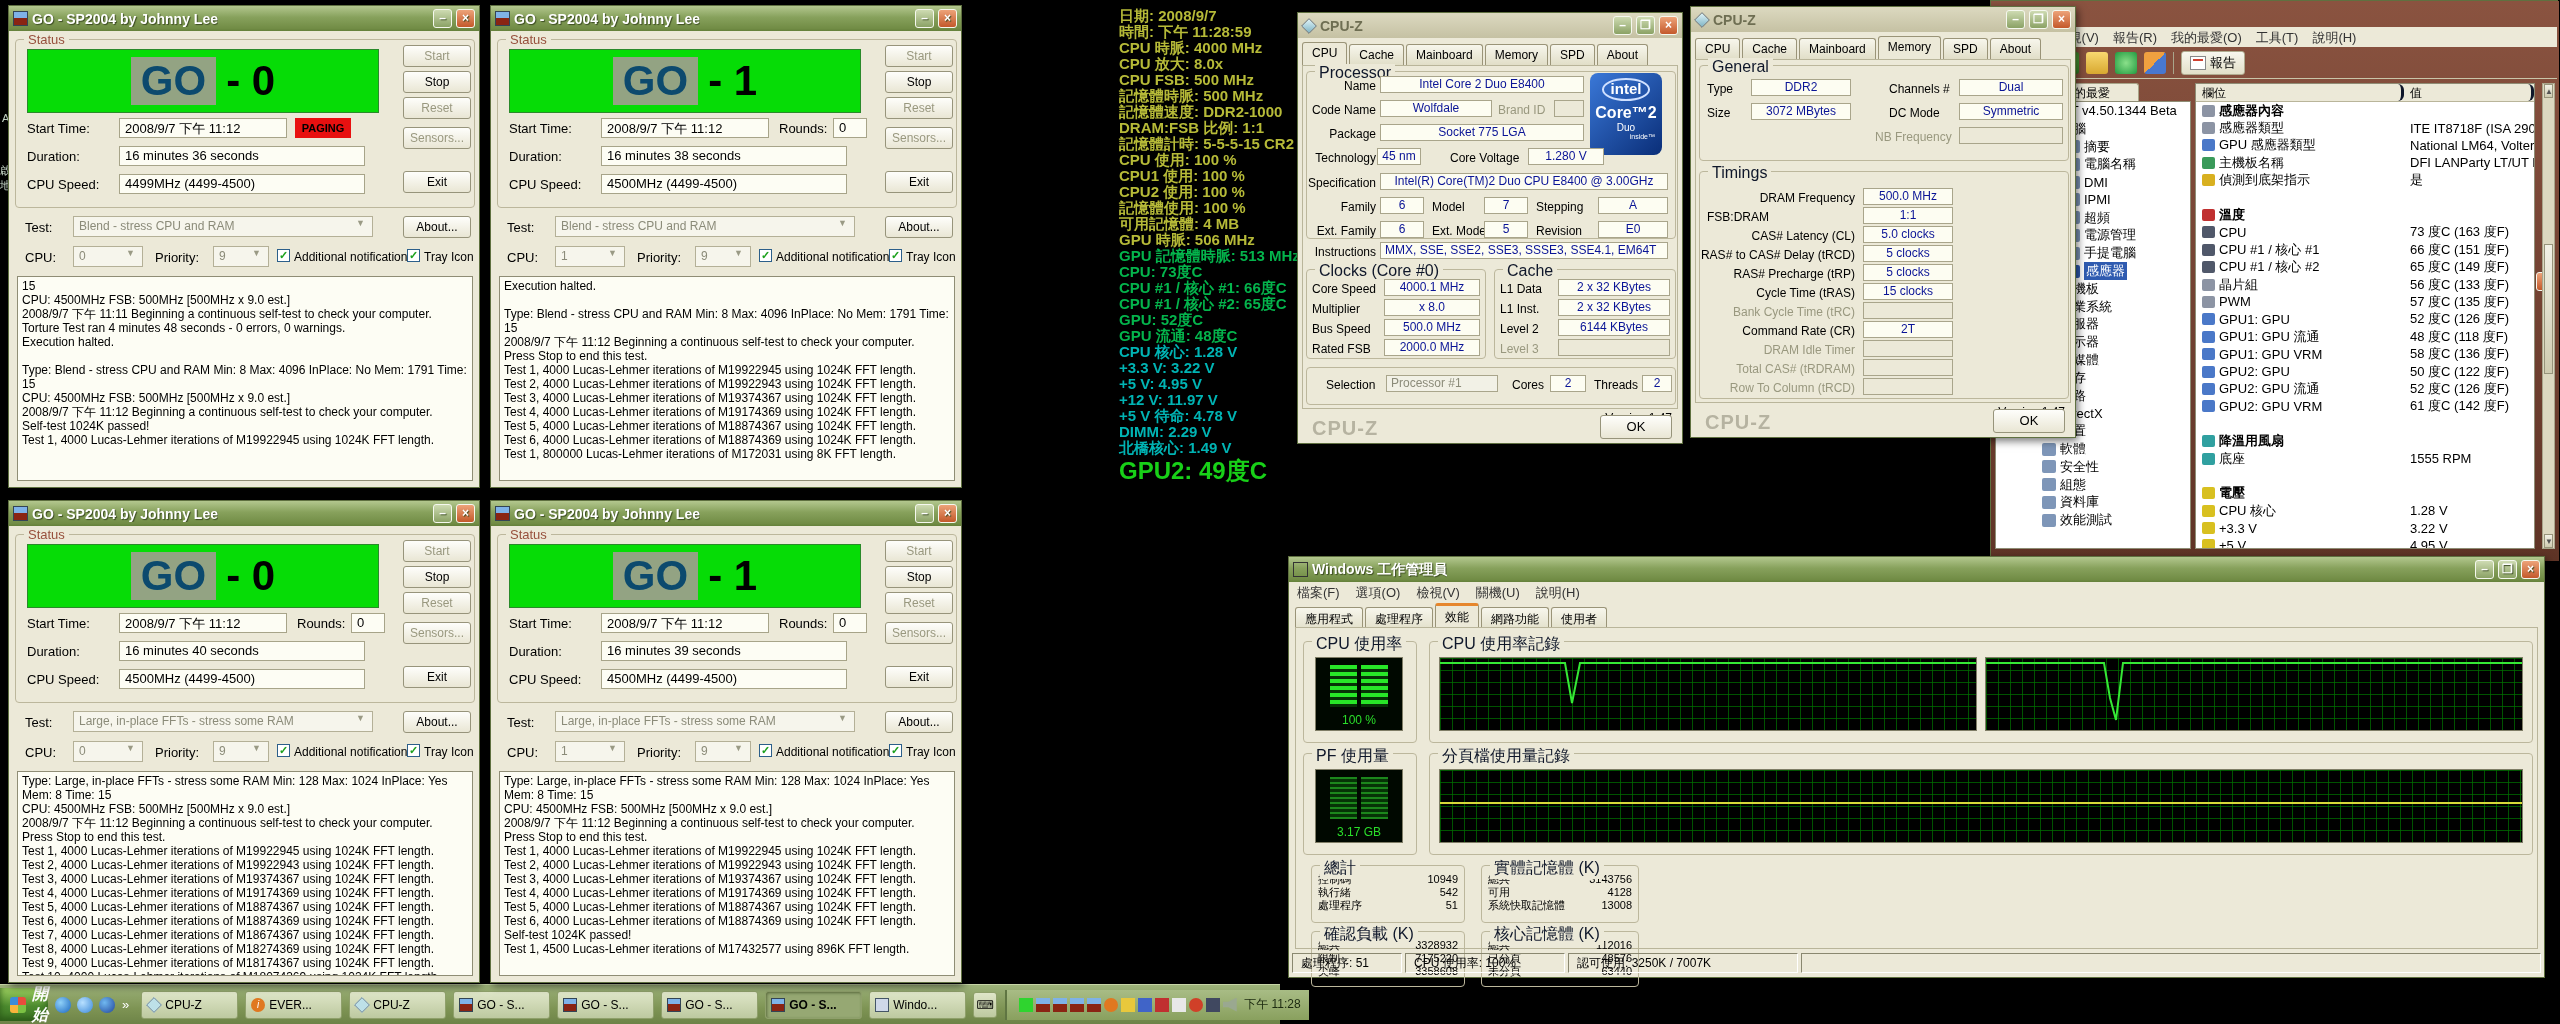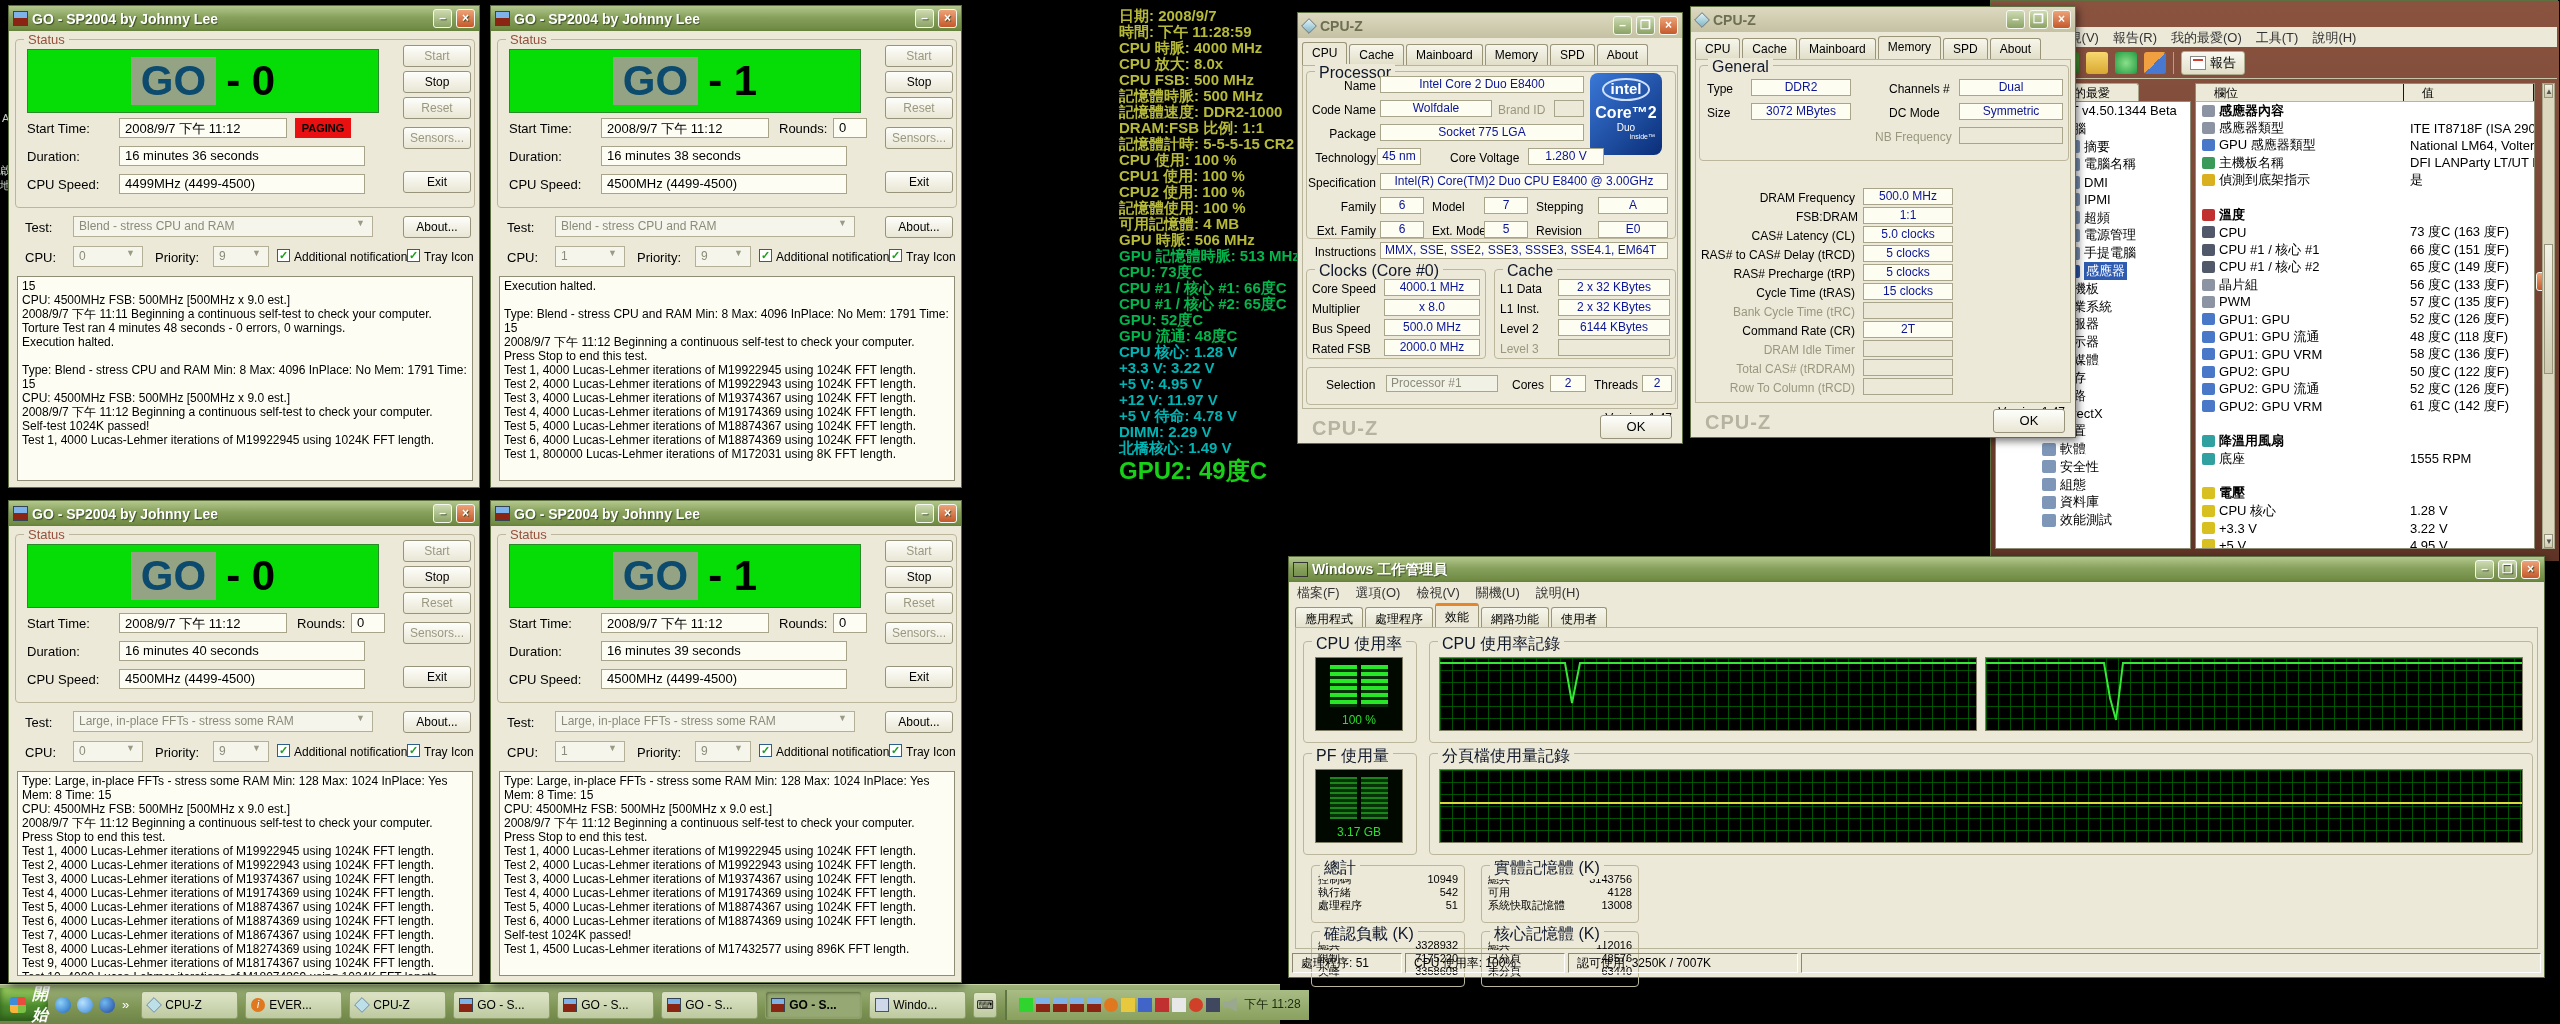--- a/index.html
+++ b/index.html
@@ -63,21 +63,21 @@
   .doc { width:16px; height:14px; background:#fff; border:1px solid #888; position:relative; }
   .doc::after { content:""; position:absolute; left:2px; top:2px; right:2px; height:2px; background:#d04030; }
   .evtab { position:absolute; top:82px; height:18px; font-size:12px; padding:1px 8px; border:1px solid #a8a488; border-bottom:none; border-radius:3px 3px 0 0; background:#ece9d8; }
   .tree { position:absolute; left:4px; top:100px; width:196px; height:448px; background:#fff; border:1px solid #8f8d75; overflow:hidden; font-size:13px; }
   .ti { height:17.8px; display:flex; align-items:center; white-space:nowrap; }
   .ti .tico { width:14px; height:13px; background:#7e96b8; margin-right:4px; flex:none; border-radius:2px; }
   .lv0 { padding-left:4px; } .lv1 { padding-left:46px; } .lv2 { padding-left:70px; }
   .ti.sel span { background:#2f5bb0; color:#fff; padding:0 2px; }
   .list { position:absolute; left:204px; top:82px; width:340px; height:466px; background:#fff; border:1px solid #8f8d75; overflow:hidden; }
   .lhead { height:18px; display:flex; background:#ece9d8; border-bottom:1px solid #b9b59a; font-size:12px; }
-  .lhead div { padding:1px 18px; border-right:1px solid #0f172a; }
+  .lhead div { padding:1px 6px; border-right:3px solid #0f172a;border-radius:6px; }
   .lrow { height:17.4px; display:flex; align-items:center; font-size:13px; white-space:nowrap; position:relative; padding-left:6px; }
   .lrow .lic { width:13px; height:12px; margin-right:4px; flex:none; border-radius:2px; }
   .lrow.hd { font-weight:bold; }
   .lrow .val { position:absolute; left:214px; }
   .lic[data-ic="chip"] { background:#8c94a4; } .lic[data-ic="gpu"] { background:#4a78c8; }
   .lic[data-ic="board"] { background:#3a9a5a; } .lic[data-ic="lock"] { background:#d8b020; }
   .lic[data-ic="temp"] { background:#c03030; } .lic[data-ic="cpu"] { background:#50586a; }
   .lic[data-ic="fan"] { background:#30a0a0; } .lic[data-ic="volt"] { background:#d8c020; }
   .lic[data-ic="none"] { background:transparent; }
   .evsb { position:absolute; right:2px; top:82px; width:13px; height:466px; background:#dcd8c0; border:1px solid #a9a58b; }
@@ -769,23 +769,26 @@
   <span class="czl" style="left:16px;top:75px">Type</span>
   <span class="czf" style="left:60px;top:72px;width:100px">DDR2</span>
   <span class="czl" style="left:198px;top:75px">Channels #</span>
   <span class="czf" style="left:268px;top:72px;width:104px">Dual</span>
   <span class="czl" style="left:16px;top:99px">Size</span>
   <span class="czf" style="left:60px;top:96px;width:100px">3072 MBytes</span>
   <span class="czl" style="left:198px;top:99px">DC Mode</span>
   <span class="czf" style="left:268px;top:96px;width:104px">Symmetric</span>
   <span class="czl dis" style="left:184px;top:123px">NB Frequency</span>
   <span class="czf off" style="left:268px;top:120px;width:104px"></span>
+  <div class="grp" style="left:8px;top:164px;width:370px;height:228px">
+      <span class="cap cap2">Timings</span>
+    </div>
   <span class="czl" style="left:4px;top:184px;width:160px;text-align:right">DRAM Frequency</span>
   <span class="czf" style="left:172px;top:181px;width:90px">500.0 MHz</span>
-  <span class="czl" style="left:7px;top:203px;width:160px;text-align:right">FSB:DRAM</span>
+  <span class="czl" style="left:16px;top:203px;width:160px;text-align:left">FSB:DRAM</span>
   <span class="czf" style="left:172px;top:200px;width:90px">1:1</span>
   <span class="czl" style="left:4px;top:222px;width:160px;text-align:right">CAS# Latency (CL)</span>
   <span class="czf" style="left:172px;top:219px;width:90px">5.0 clocks</span>
   <span class="czl" style="left:4px;top:241px;width:160px;text-align:right">RAS# to CAS# Delay (tRCD)</span>
   <span class="czf" style="left:172px;top:238px;width:90px">5 clocks</span>
   <span class="czl" style="left:4px;top:260px;width:160px;text-align:right">RAS# Precharge (tRP)</span>
   <span class="czf" style="left:172px;top:257px;width:90px">5 clocks</span>
   <span class="czl" style="left:4px;top:279px;width:160px;text-align:right">Cycle Time (tRAS)</span>
   <span class="czf" style="left:172px;top:276px;width:90px">15 clocks</span>
   <span class="czl dis" style="left:4px;top:298px;width:160px;text-align:right">Bank Cycle Time (tRC)</span>

